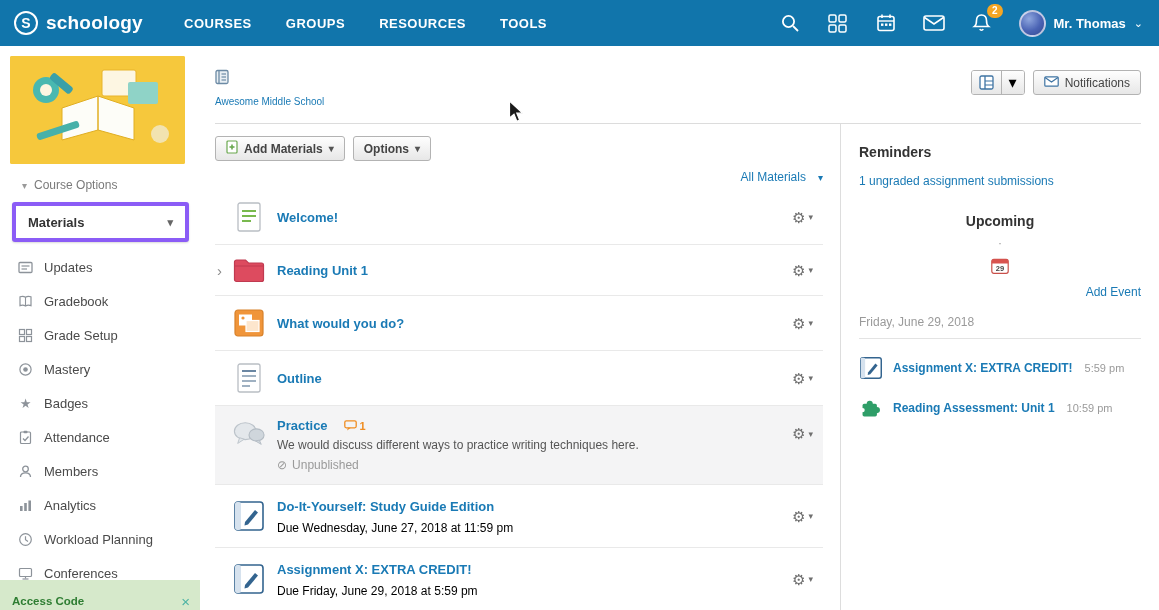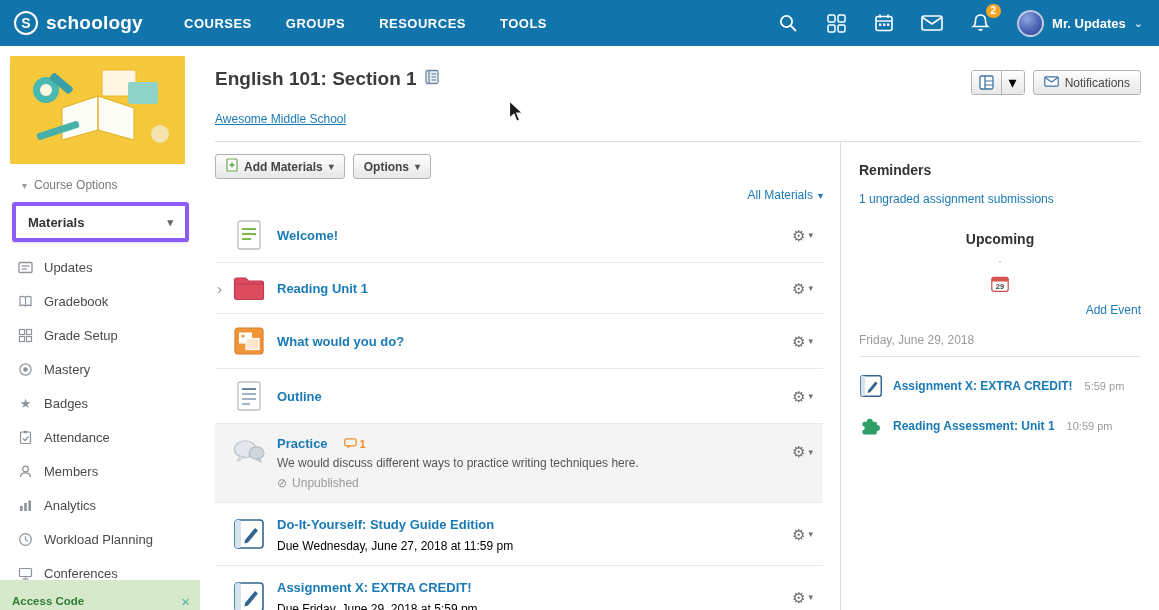--- a/index.html
+++ b/index.html
@@ -33,37 +33,37 @@
   .snav-item { display:flex; align-items:center; gap:11px; height:34px; padding-left:18px; font-size:13px; color:#4a4a4a; cursor:pointer; }
   .sicon { width:15px; height:15px; display:flex; align-items:center; justify-content:center; color:#8d939a; font-size:13px; line-height:15px; }
   .access-code { position:absolute; bottom:0; left:0; width:200px; height:30px; background:#d6e9cb; display:flex; align-items:center; padding:12px 10px 0 12px;justify-content:center; }
   .access-code .label { color:#2e7d32; font-size:11.5px; font-weight:bold; }
   .access-code .close { margin-left:auto; color:#4db3a4; font-size:15px; line-height:15px; cursor:pointer; }
 
   
   .main { position:absolute; top:46px; left:195px; right:0; bottom:0; padding:22px 18px 0 20px; display:flex; flex-direction:column; }
   .page-head { position:relative; flex:0 0 auto; }
   .page-title { font-size:19px; font-weight:bold; color:#3c3c3c; display:inline-flex; align-items:center; gap:8px; }
-  .school-link { display:inline-block; margin-top:22px; font-size:12px; color:#1a7ab5; cursor:pointer;text-decoration:underline; }
+  .school-link { display:inline-block; margin-top:6px; font-size:10px; color:#1a7ab5; cursor:pointer; }
   .head-buttons { position:absolute; right:0; top:2px; display:flex; gap:8px; }
   .btn { background:linear-gradient(#fefefe,#e7e7e7); border:1px solid #b3b3b3; border-radius:3px; font-size:12px; color:#444; display:inline-flex; align-items:center; gap:6px; padding:0 10px; height:25px; cursor:pointer; white-space:nowrap; }
   .btn .b-caret { font-size:10px; color:#555; }
   .split-btn { display:inline-flex; height:25px; border:1px solid #b3b3b3; border-radius:3px; overflow:hidden; cursor:pointer; }
   .split-btn .part { background:linear-gradient(#fefefe,#e7e7e7); display:flex; align-items:center; padding:0 7px; }
   .split-btn .part + .part { border-left:1px solid #b3b3b3; }
   .head-rule { border:none; border-top:1px solid #dcdcdc; margin-top:14px; }
 
   .cols { flex:1 1 auto; display:flex; align-items:stretch; min-height:0; }
   .materials-col { width:608px; padding-top:12px; flex:0 0 auto; }
   .right-col { flex:1 1 auto; border-left:1px solid #ddd; margin-left:17px; padding:20px 0 0 18px; }
 
   .toolbar { display:flex; gap:8px; }
   .btn-strong { font-weight:bold; }
   .filter-row { display:flex; justify-content:flex-end; margin-top:9px; font-size:12px; color:#1a7ab5; }
-  .filter-link { display:inline-flex; align-items:center; gap:5px; cursor:pointer; }
+  .filter-link { display:inline-flex; align-items:center; gap:12px; cursor:pointer; }
   .filter-link .b-caret { font-size:10px; color:#1a7ab5; }
 
   .mat-list { margin-top:6px; }
   .mat-row { position:relative; display:flex; align-items:center; padding:12px 6px 12px 18px; border-bottom:1px solid #e9e9e9; background:#fff; }
   .mat-row.tall { align-items:flex-start; background:#f4f4f5; }
   .mat-icon { width:32px; display:flex; justify-content:center; flex:0 0 32px; }
   .mat-text { margin-left:12px; min-width:0; }
   .mat-title { font-size:13px; font-weight:bold; color:#1a7ab5; cursor:pointer; text-decoration:none; }
   .mat-due { margin-top:6px; font-size:12px; color:#000000; }
   .mat-desc { margin-top:5px; font-size:12px; color:#555; }
@@ -141,21 +141,21 @@
       </span>
       <span class="hicon">
         <svg width="19" height="20" viewBox="0 0 19 20">
             <path d="M9.5 2 C6 2 4.5 4.5 4.5 7.5 C4.5 12 2.5 13.5 2.5 13.5 H16.5 C16.5 13.5 14.5 12 14.5 7.5 C14.5 4.5 13 2 9.5 2 Z" fill="none" stroke="#fff" stroke-width="1.6"></path>
             <path d="M7.8 16 a1.8 1.8 0 0 0 3.4 0" fill="none" stroke="#fff" stroke-width="1.5"></path>
           </svg>
         <span class="badge">2</span>
       </span>
       <div class="user">
         <span class="avatar"></span>
-        <span class="user-name">Mr. Updates</span>
+        <span class="user-name">Mr. Thomas</span>
         <span class="user-caret">⌄</span>
       </div>
     </div>
   </header>
 
   <aside class="sidebar">
     <div class="course-img">
       <svg width="175" height="108" viewBox="0 0 175 108">
         <rect width="175" height="108" fill="#f6c83c"></rect>
         <rect x="92" y="14" width="34" height="26" rx="2" fill="#fdf6e2" stroke="#e8b42b"></rect>
@@ -272,21 +272,20 @@
     </nav>
     <div class="access-code">
       <span class="label">Access Code</span>
       <span class="close">×</span>
     </div>
   </aside>
 
   <main class="main">
     <div class="page-head">
       <h1 class="page-title">
-        <span>English 101: Section 1</span>
         <span><svg width="16" height="16" viewBox="0 0 16 16">
               <rect x="1" y="1.5" width="12" height="13" rx="1.5" fill="#e9eff4" stroke="#6c8aa5" stroke-width="1.3"></rect>
               <line x1="4" y1="1.5" x2="4" y2="14.5" stroke="#6c8aa5" stroke-width="1.3"></line>
               <line x1="6.5" y1="5" x2="11" y2="5" stroke="#6c8aa5" stroke-width="1.2"></line>
               <line x1="6.5" y1="8" x2="11" y2="8" stroke="#6c8aa5" stroke-width="1.2"></line>
               <line x1="6.5" y1="11" x2="11" y2="11" stroke="#6c8aa5" stroke-width="1.2"></line>
             </svg></span>
       </h1>
       <div>
         <span class="school-link">Awesome Middle School</span>

